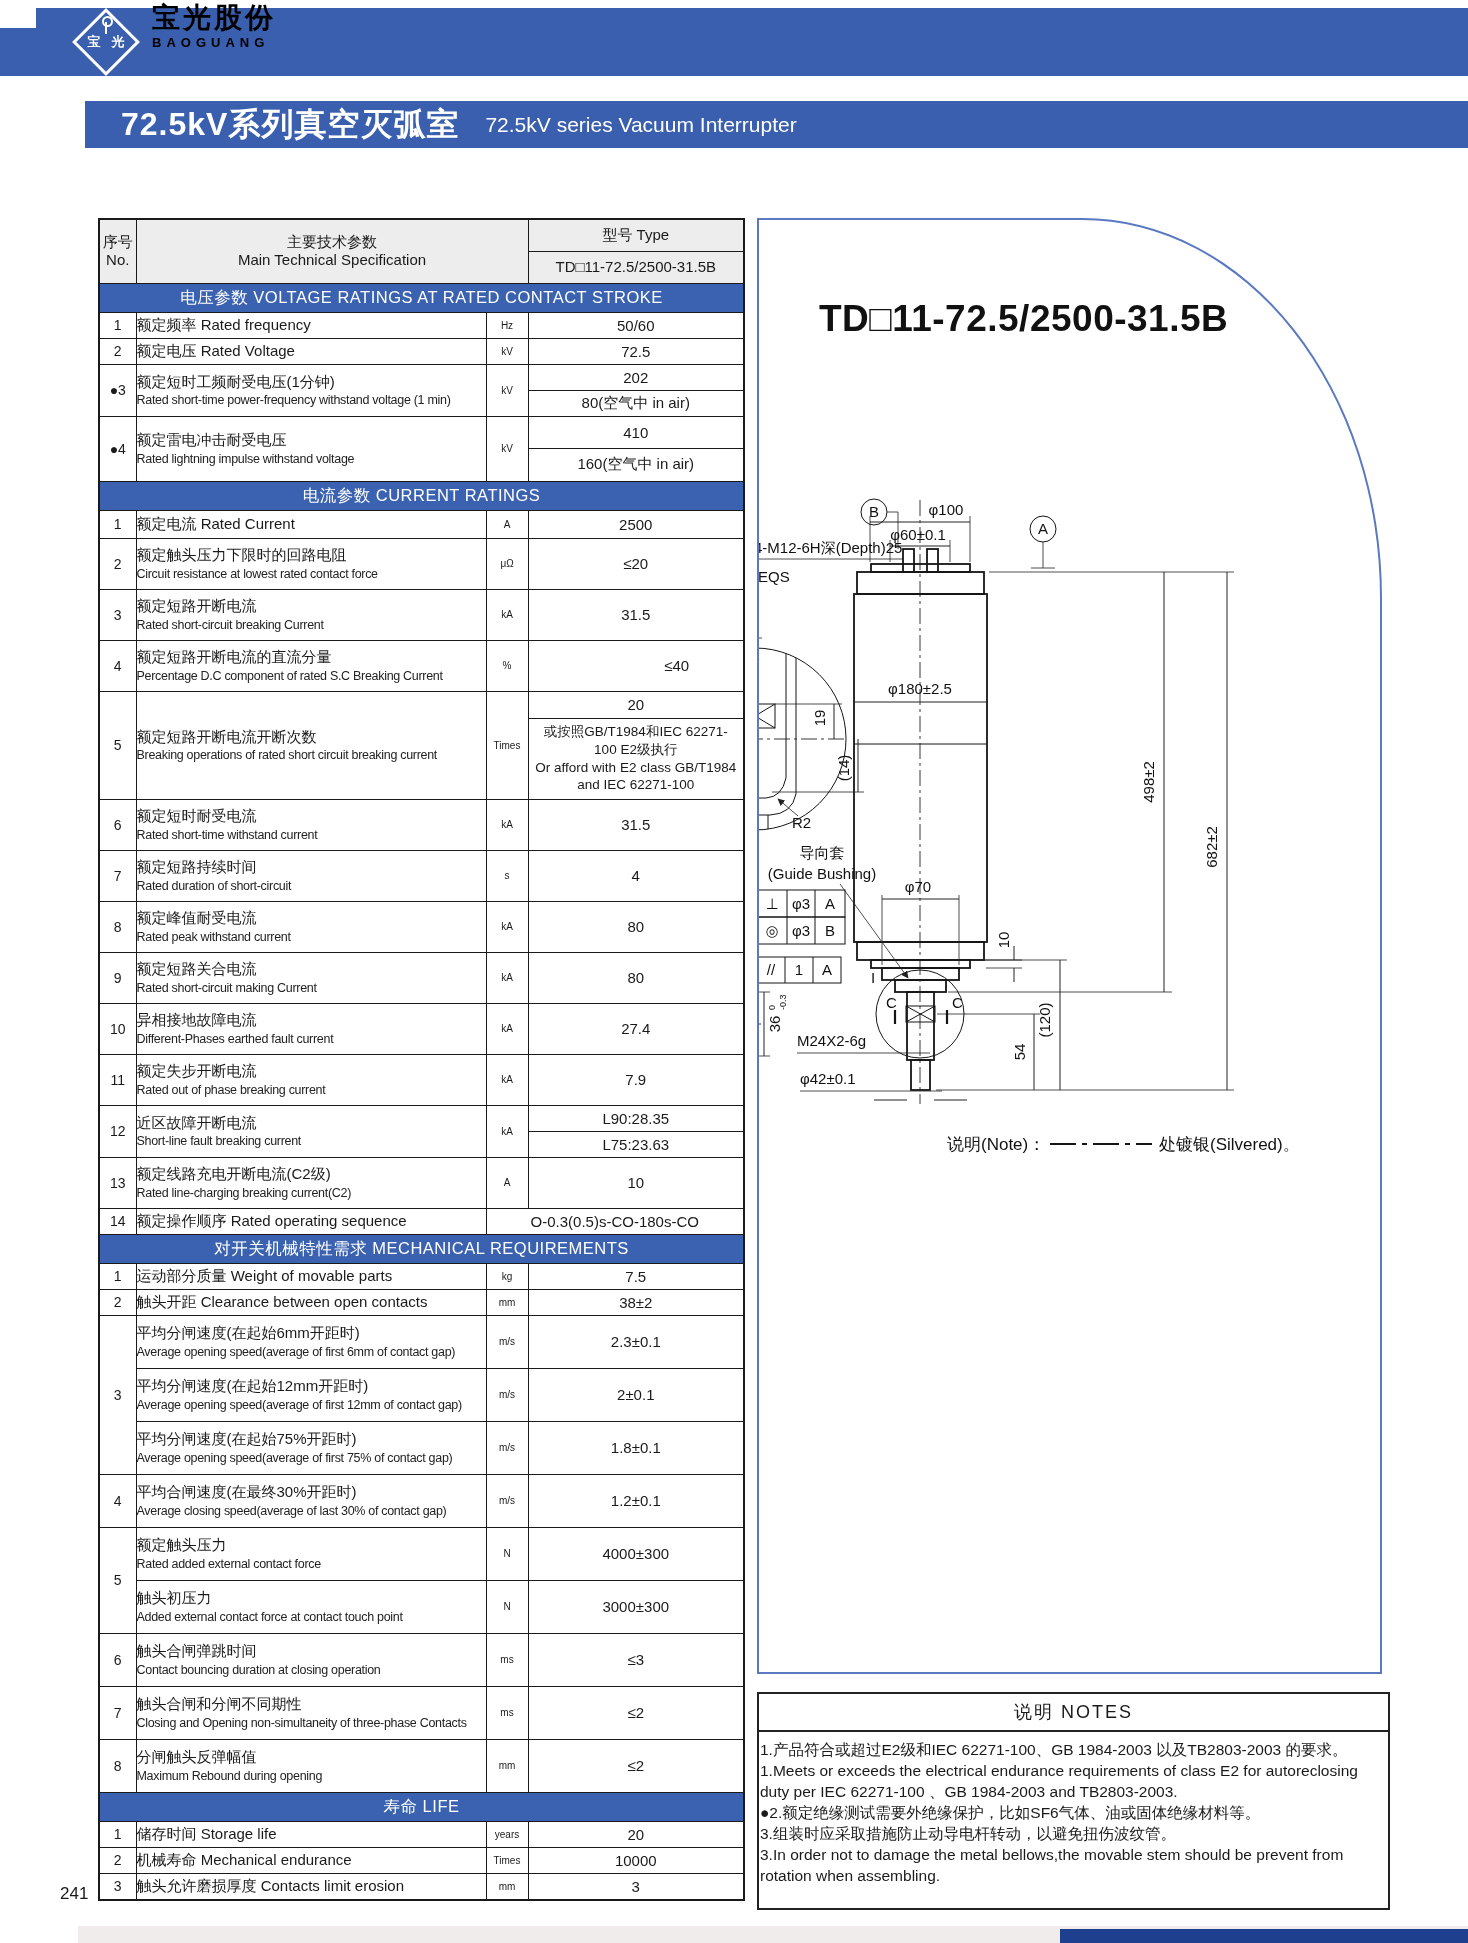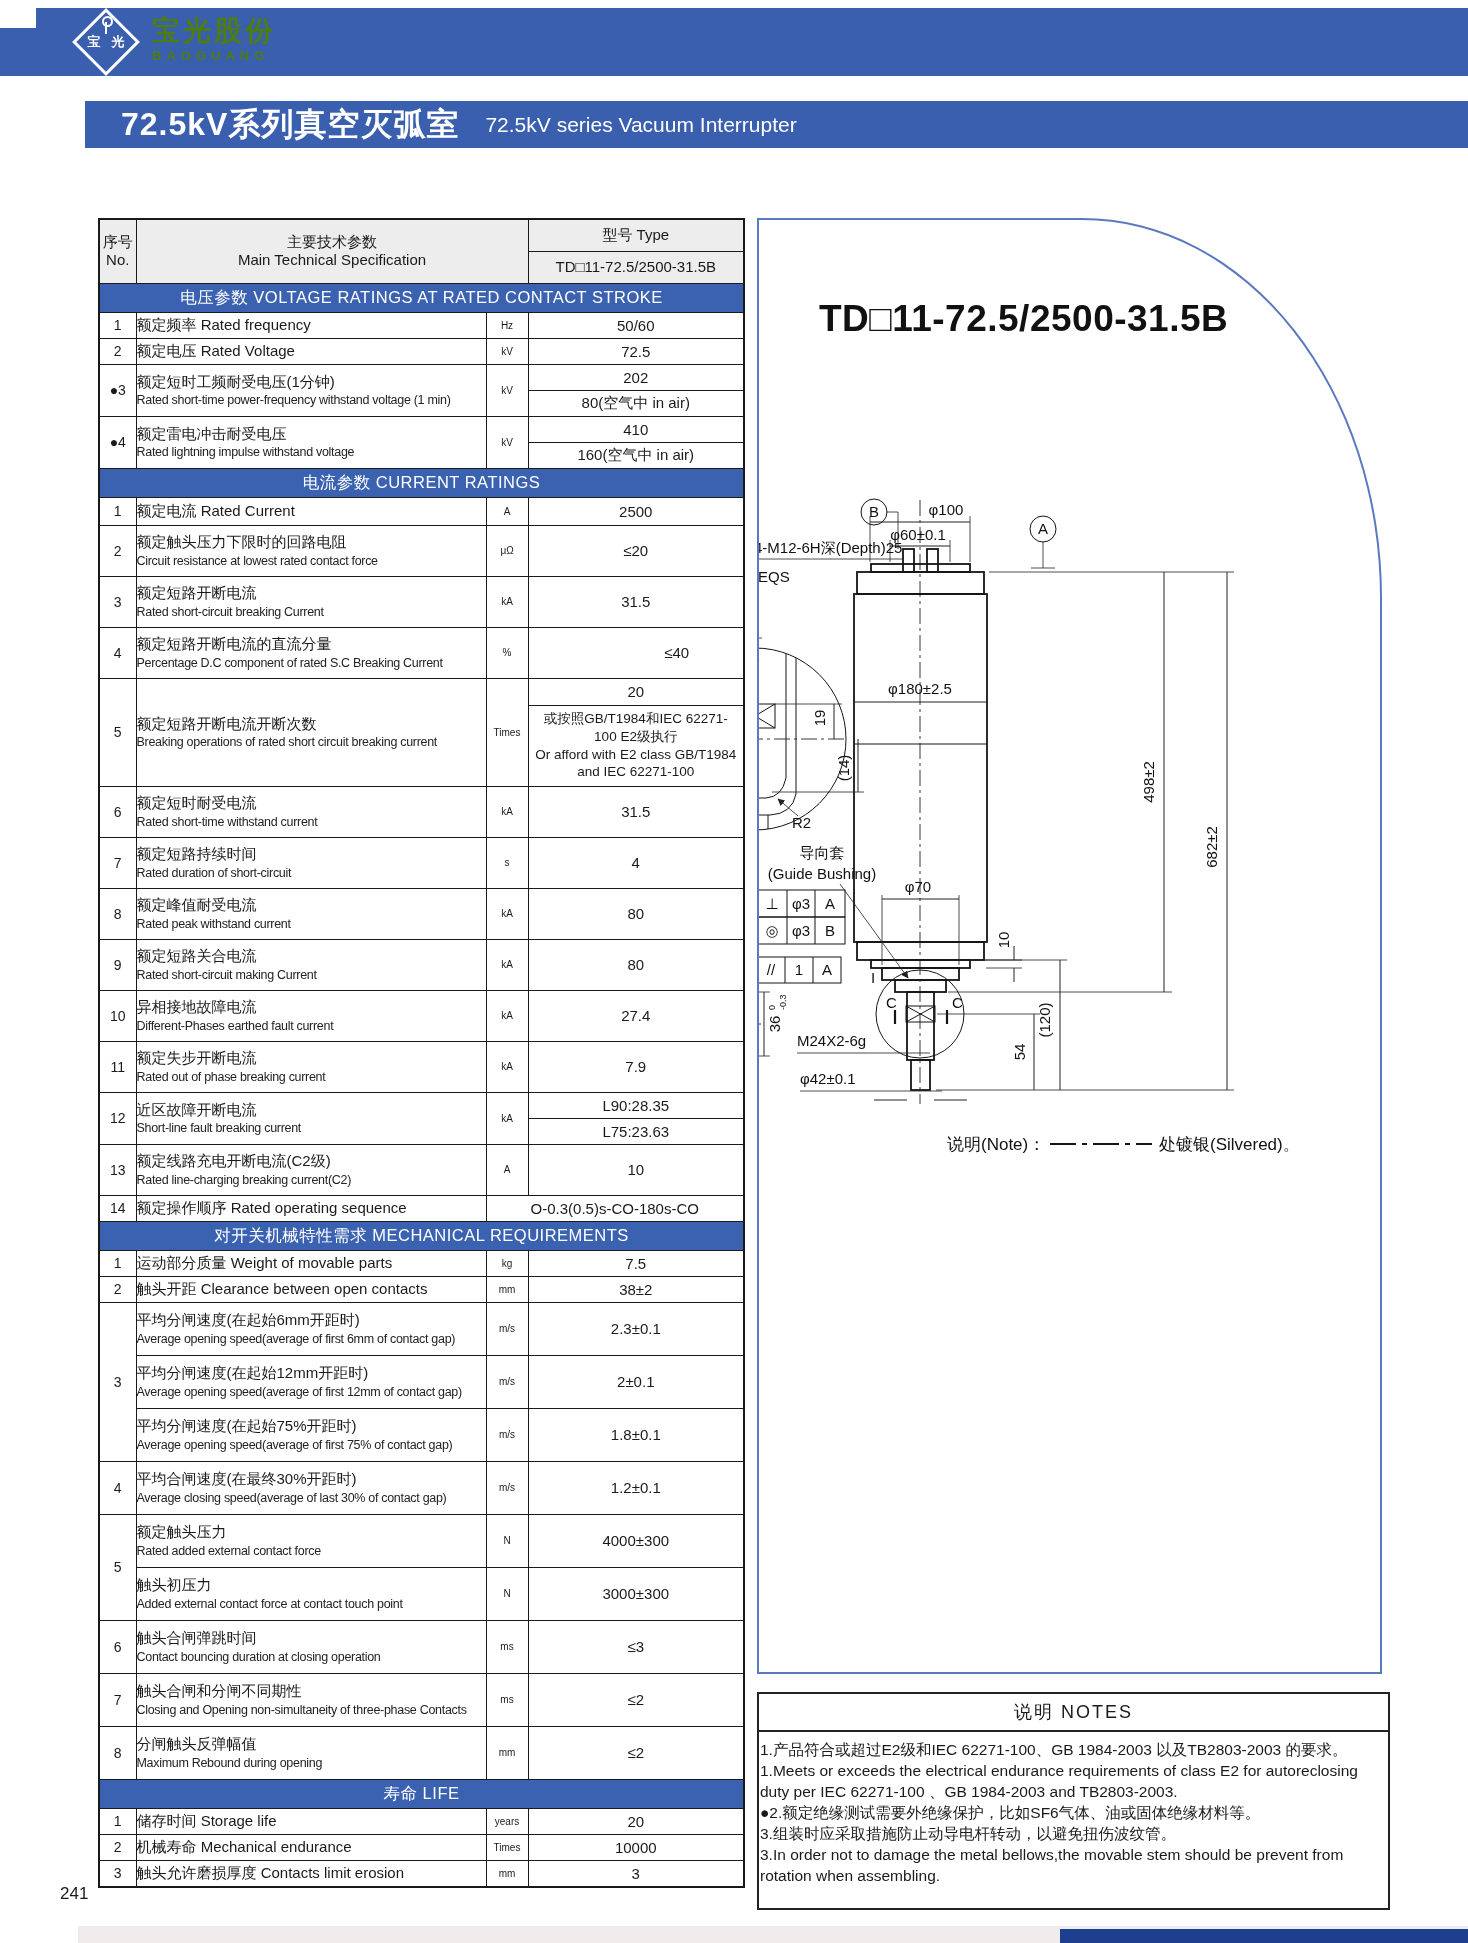--- a/index.html
+++ b/index.html
@@ -7,21 +7,21 @@
         font-family:"Liberation Sans","DejaVu Sans",sans-serif;color:#1a1a1a;}
   
   .top-bar{position:absolute;left:0;top:8px;width:1468px;height:68px;background:#3a5fae;}
   .top-notch{position:absolute;left:0;top:8px;width:36px;height:20px;background:#fff;}
   .logo{position:absolute;left:76px;top:12px;width:60px;height:60px;}
   .logo .dia{position:absolute;inset:6px;border:3px solid #fff;transform:rotate(45deg);}
   .logo .lamp{position:absolute;left:50%;top:10px;width:2px;height:12px;background:#fff;margin-left:-1px;}
   .logo .bulb{position:absolute;left:50%;top:4px;width:7px;height:7px;margin-left:-4px;border:2px solid #fff;border-radius:50%;}
   .logo .txt{position:absolute;inset:0;display:flex;align-items:center;justify-content:center;gap:11px;
              color:#fff;font-size:13px;font-weight:bold;}
-  .company{position:absolute;left:152px;top:17px;color:#4d7c0f;line-height:1;}
+  .company{position:absolute;left:152px;top:4px;color:#000000;line-height:1;}
   .company .zh{font-size:28px;font-weight:bold;letter-spacing:3px;}
   .company .en{font-size:13px;letter-spacing:5px;margin-top:4px;font-weight:bold;}
   
   .title-bar{position:absolute;left:85px;top:101px;width:1383px;height:47px;background:#3a5fae;
              display:flex;align-items:center;color:#fff;}
   .title-bar .zh{font-size:32px;font-weight:bold;margin-left:36px;letter-spacing:1px;}
   .title-bar .en{font-size:21px;margin-left:26px;}
   
   .tbl-wrap{position:absolute;left:98px;top:218px;}
   table.spec{border-collapse:collapse;table-layout:fixed;width:645px;border:2px solid #1a1a1a;}
@@ -162,21 +162,21 @@
             </td>
           </tr>
           <tr style="height: 52px;">
             <td class="no">●4</td>
             <td class="nm">
               <div class="zh">额定雷电冲击耐受电压</div>
               <div class="en">Rated lightning impulse withstand voltage</div>
             </td>
             <td class="un">kV</td>
             <td class="val">
-              <div class="vwrap" style="height: 51px;">
+              <div class="vwrap" style="height: 64px;">
                 <div class="vpart">
                   <div class="vline">410</div>
                 </div>
                 <div class="vpart">
                   <div class="vline">160(空气中 in air)</div>
                 </div>
               </div>
             </td>
           </tr>
           <tr>

